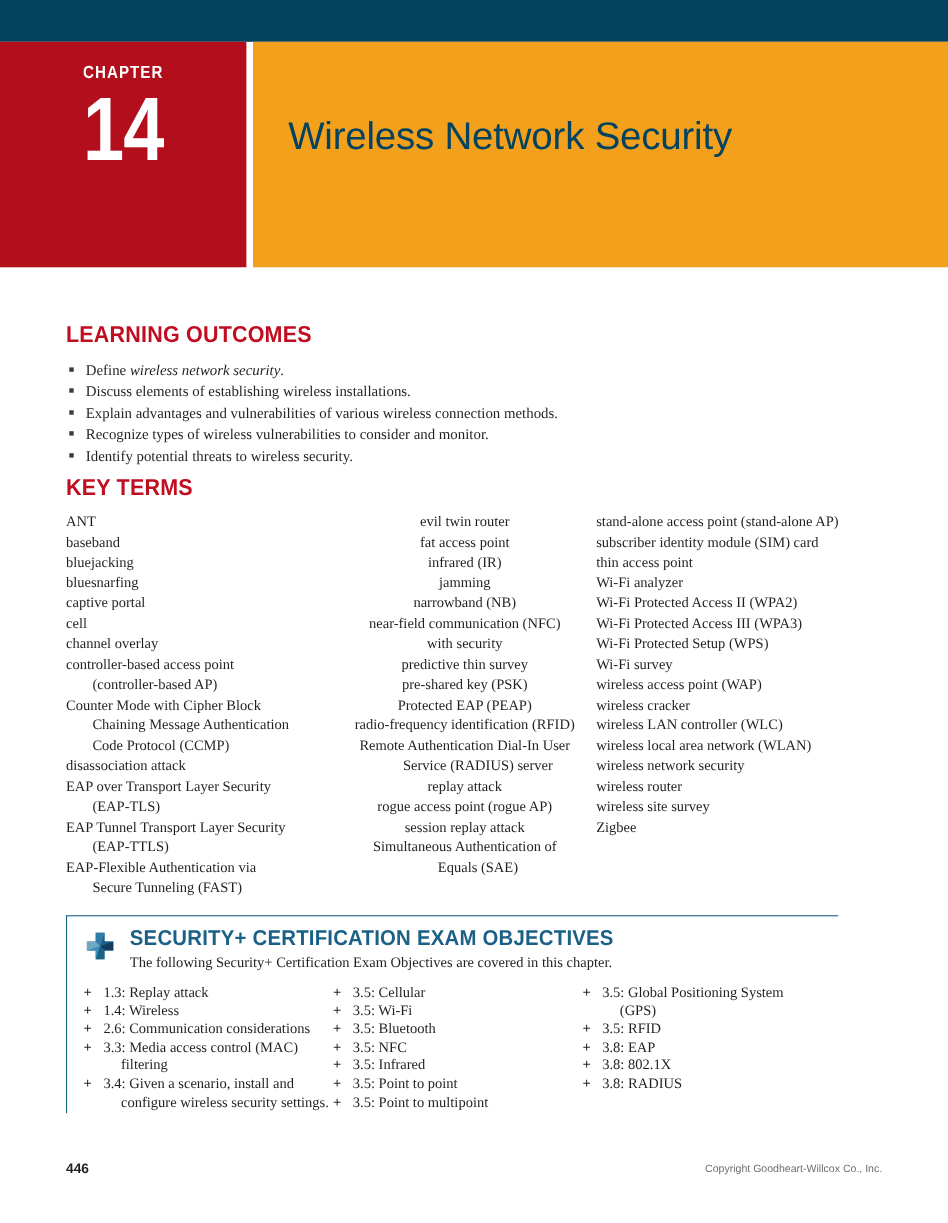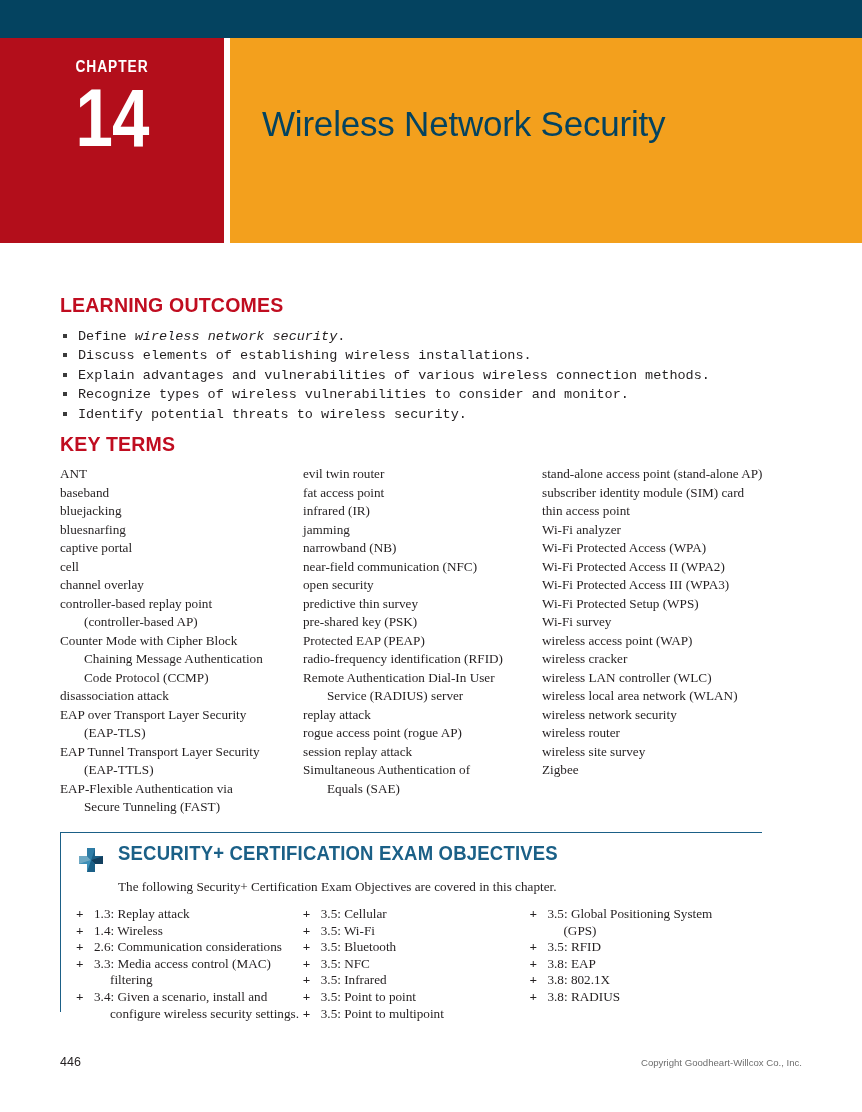--- a/index.html
+++ b/index.html
@@ -97,21 +97,20 @@
   .outcomes {
     position: absolute;
     left: 60px; top: 293px;
     width: 742px;
   }
   .outcomes .section-head { margin-bottom: 10px; }
   .outcome-list {
     list-style: none;
     margin: 0;
     padding: 0;
-    font-family: Liberation Mono, monospace;
   }
   .outcome-list li {
     position: relative;
     padding-left: 18px;
     font-size: 13.5px;
     line-height: 19.4px;
     color: #231f20;
   }
   .outcome-list li .sq {
     position: absolute;
@@ -132,21 +131,21 @@
   .keyterms .section-head { margin-bottom: 9px; }
   .kt-cols {
     display: flex;
     gap: 0;
   }
   .kt-col {
     width: 236px;
     margin-right: 0;
   }
   .kt-col:nth-child(1) { width: 243px; }
-  .kt-col:nth-child(2) { width: 239px; }
+  .kt-col:nth-child(2) { width: 239px; text-align: center; }
   .kt-col:nth-child(3) { width: 260px; }
   .kt-item {
     font-size: 13.2px;
     line-height: 18.5px;
     color: #231f20;
     text-indent: 0;
     padding-left: 22px;
     margin-left: -22px;
   }
   .kt-item .cont {
@@ -195,21 +194,21 @@
     font-size: 19.5px;
     letter-spacing: 0.2px;
     transform: scaleX(0.95);
     transform-origin: left center;
     line-height: 22px;
   }
   .secbox-sub {
     font-size: 13.2px;
     line-height: 18px;
     color: #231f20;
-    margin-top: 14px;
+    margin-top: 2px;
   }
   .obj-cols {
     display: flex;
     margin-top: 10px;
     padding-left: 6px;
   }
   .obj-col { width: 234px; }
   .obj-col:nth-child(3) { width: 240px; }
   .obj-item {
     position: relative;
@@ -230,21 +229,21 @@
     display: block;
     padding-left: 16px;
   }
 
   
   .footer-page {
     position: absolute;
     left: 60px;
     top: 1055px;
     font-family: "Liberation Sans", sans-serif;
-    font-weight: 400;
+    font-weight: 700;
     font-size: 12.5px;
     color: #231f20;
   }
   .footer-copy {
     position: absolute;
     right: 60px;
     top: 1057px;
     font-family: "Liberation Sans", sans-serif;
     font-size: 9.6px;
     color: #6e6e6e;
@@ -278,51 +277,50 @@
   <div class="section-head">KEY TERMS</div>
   <div class="kt-cols" id="kt-cols">
       <div class="kt-col">
         <div class="kt-item"><span>ANT</span></div>
         <div class="kt-item"><span>baseband</span></div>
         <div class="kt-item"><span>bluejacking</span></div>
         <div class="kt-item"><span>bluesnarfing</span></div>
         <div class="kt-item"><span>captive portal</span></div>
         <div class="kt-item"><span>cell</span></div>
         <div class="kt-item"><span>channel overlay</span></div>
-        <div class="kt-item"><span>controller-based replay point</span><span class="cont">(controller-based AP)</span></div>
+        <div class="kt-item"><span>controller-based access point</span><span class="cont">(controller-based AP)</span></div>
         <div class="kt-item"><span>Counter Mode with Cipher Block</span><span class="cont">Chaining Message Authentication</span><span class="cont">Code Protocol (CCMP)</span></div>
         <div class="kt-item"><span>disassociation attack</span></div>
         <div class="kt-item"><span>EAP over Transport Layer Security</span><span class="cont">(EAP-TLS)</span></div>
         <div class="kt-item"><span>EAP Tunnel Transport Layer Security</span><span class="cont">(EAP-TTLS)</span></div>
         <div class="kt-item"><span>EAP-Flexible Authentication via</span><span class="cont">Secure Tunneling (FAST)</span></div>
       </div>
       <div class="kt-col">
         <div class="kt-item"><span>evil twin router</span></div>
         <div class="kt-item"><span>fat access point</span></div>
         <div class="kt-item"><span>infrared (IR)</span></div>
         <div class="kt-item"><span>jamming</span></div>
         <div class="kt-item"><span>narrowband (NB)</span></div>
         <div class="kt-item"><span>near-field communication (NFC)</span></div>
-        <div class="kt-item"><span>open security</span></div>
+        <div class="kt-item"><span>with security</span></div>
         <div class="kt-item"><span>predictive thin survey</span></div>
         <div class="kt-item"><span>pre-shared key (PSK)</span></div>
         <div class="kt-item"><span>Protected EAP (PEAP)</span></div>
         <div class="kt-item"><span>radio-frequency identification (RFID)</span></div>
         <div class="kt-item"><span>Remote Authentication Dial-In User</span><span class="cont">Service (RADIUS) server</span></div>
         <div class="kt-item"><span>replay attack</span></div>
         <div class="kt-item"><span>rogue access point (rogue AP)</span></div>
         <div class="kt-item"><span>session replay attack</span></div>
         <div class="kt-item"><span>Simultaneous Authentication of</span><span class="cont">Equals (SAE)</span></div>
       </div>
       <div class="kt-col">
         <div class="kt-item"><span>stand-alone access point (stand-alone AP)</span></div>
         <div class="kt-item"><span>subscriber identity module (SIM) card</span></div>
         <div class="kt-item"><span>thin access point</span></div>
         <div class="kt-item"><span>Wi-Fi analyzer</span></div>
-        <div class="kt-item"><span>Wi-Fi Protected Access (WPA)</span></div>
         <div class="kt-item"><span>Wi-Fi Protected Access II (WPA2)</span></div>
         <div class="kt-item"><span>Wi-Fi Protected Access III (WPA3)</span></div>
         <div class="kt-item"><span>Wi-Fi Protected Setup (WPS)</span></div>
         <div class="kt-item"><span>Wi-Fi survey</span></div>
         <div class="kt-item"><span>wireless access point (WAP)</span></div>
         <div class="kt-item"><span>wireless cracker</span></div>
         <div class="kt-item"><span>wireless LAN controller (WLC)</span></div>
         <div class="kt-item"><span>wireless local area network (WLAN)</span></div>
         <div class="kt-item"><span>wireless network security</span></div>
         <div class="kt-item"><span>wireless router</span></div>

